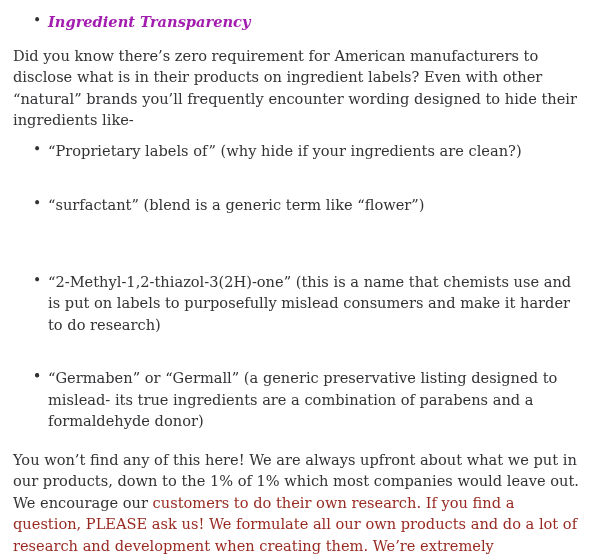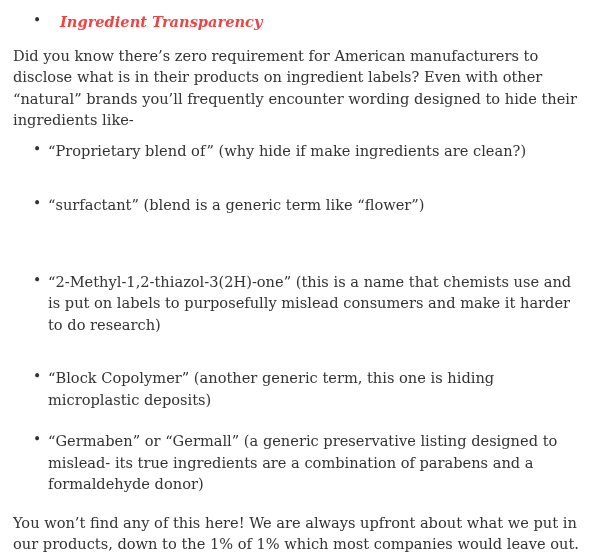--- a/index.html
+++ b/index.html
@@ -33,22 +33,21 @@
     top: -1px;
     color: #333336;
     font-size: 14px;
   }
   .lead-list {
     margin-bottom: 7px !important;
   }
   .section-heading {
     font-weight: 700;
     font-style: italic;
-    color: #ef4444;
-    margin-left: 12px;
+    color: #a21caf;
   }
   p.para {
     margin: 12px 0 9px 0;
   }
   ul.items {
     margin-bottom: 17px !important;
   }
   ul.items li:nth-child(1) { margin-bottom: 33px; }
   ul.items li:nth-child(2) { margin-bottom: 55px; }
   ul.items li:nth-child(3) { margin-bottom: 32px; }
@@ -69,33 +68,32 @@
       <span class="bullet">•</span>
       <span class="section-heading">Ingredient Transparency</span>
     </li>
   </ul>
 
   <p class="para">Did you know there’s zero requirement for American manufacturers to disclose what is in their products on ingredient labels? Even with other “natural” brands you’ll frequently encounter wording designed to hide their ingredients like-</p>
 
   <ul class="blist items">
     <li>
       <span class="bullet">•</span>
-      <span>“Proprietary blend of” (why hide if make ingredients are clean?)</span>
+      <span>“Proprietary labels of” (why hide if your ingredients are clean?)</span>
     </li>
     <li>
       <span class="bullet">•</span>
       <span>“surfactant” (blend is a generic term like “flower”)</span>
     </li>
     <li>
       <span class="bullet">•</span>
       <span>“2-Methyl-1,2-thiazol-3(2H)-one” (this is a name that chemists use and is put on labels to purposefully mislead consumers and make it harder to do research)</span>
     </li>
     <li>
       <span class="bullet">•</span>
-      <span>“Block Copolymer” (another generic term, this one is hiding microplastic deposits)</span>
     </li>
     <li>
       <span class="bullet">•</span>
       <span>“Germaben” or “Germall” (a generic preservative listing designed to mislead- its true ingredients are a combination of parabens and a formaldehyde donor)</span>
     </li>
   </ul>
 
   <p class="para closing"><span>You won’t find any of this here! We are always upfront about what we put in our products, down to the 1% of 1% which most companies would leave out. We encourage our </span><span class="red-text">customers to do their own research. If you find a question, PLEASE ask us! We formulate all our own products and do a lot of research and development when creating them. We’re extremely knowledgeable about the whole makeup of our products and can tell you why we used an ingredient, what we used it instead of, what it does, why we need it and more.</span></p>
 
 </div>

